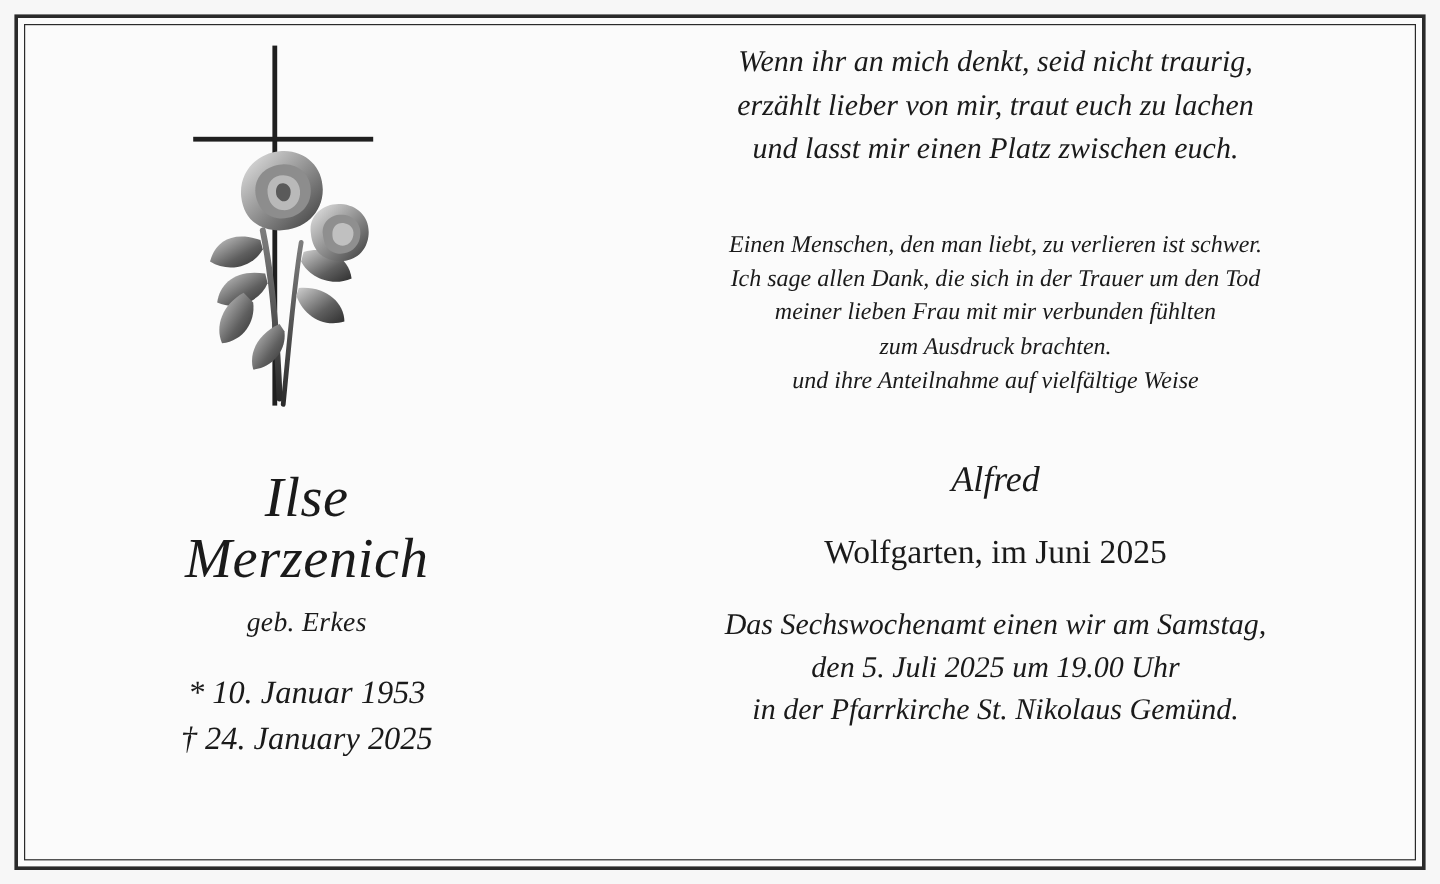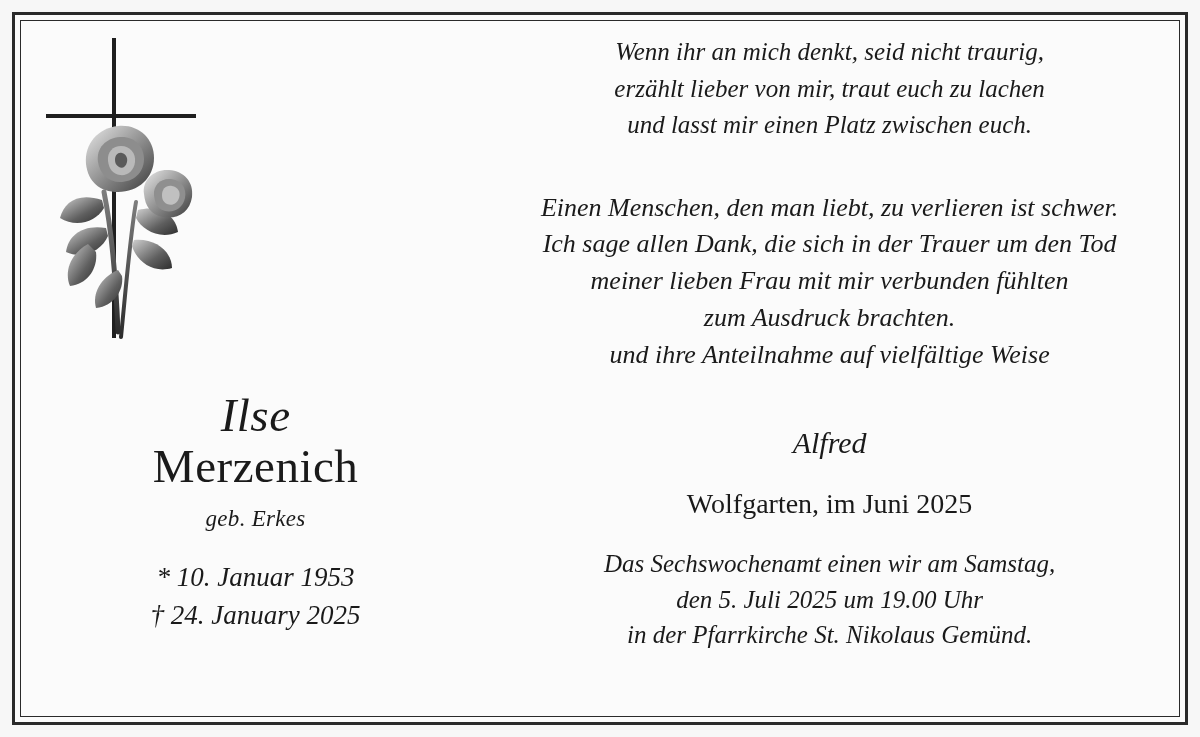--- a/index.html
+++ b/index.html
@@ -49,20 +49,21 @@
     bottom: 26px;
     display: flex;
     flex-direction: row;
     box-sizing: border-box;
   }
   .col-left {
     width: 40%;
     position: relative;
     display: flex;
     flex-direction: column;
+    align-items: center;
   }
   .col-right {
     width: 60%;
     position: relative;
     display: flex;
     flex-direction: column;
     align-items: flex-start;
     padding-top: 8px;
     box-sizing: border-box;
   }
@@ -83,20 +84,21 @@
     width: 100%;
   }
   .deceased-first {
     font-size: 47px;
     font-style: italic;
     line-height: 1.08;
     letter-spacing: 0.5px;
   }
   .deceased-last {
     font-size: 47px;
+    font-style: italic;
     line-height: 1.08;
     letter-spacing: 0.5px;
   }
   .maiden {
     font-size: 23px;
     font-style: italic;
     margin-top: 14px;
     letter-spacing: 0.3px;
   }
   .dates {
@@ -109,21 +111,21 @@
   
   .poem {
     font-size: 25px;
     font-style: italic;
     line-height: 1.46;
     text-align: center;
     width: 100%;
   }
   .thanks {
     margin-top: 46px;
-    font-size: 26px;
+    font-size: 20px;
     font-style: italic;
     line-height: 1.42;
     text-align: center;
     width: 100%;
   }
   .survivor {
     margin-top: 52px;
     font-size: 30px;
     font-style: italic;
     text-align: center;

